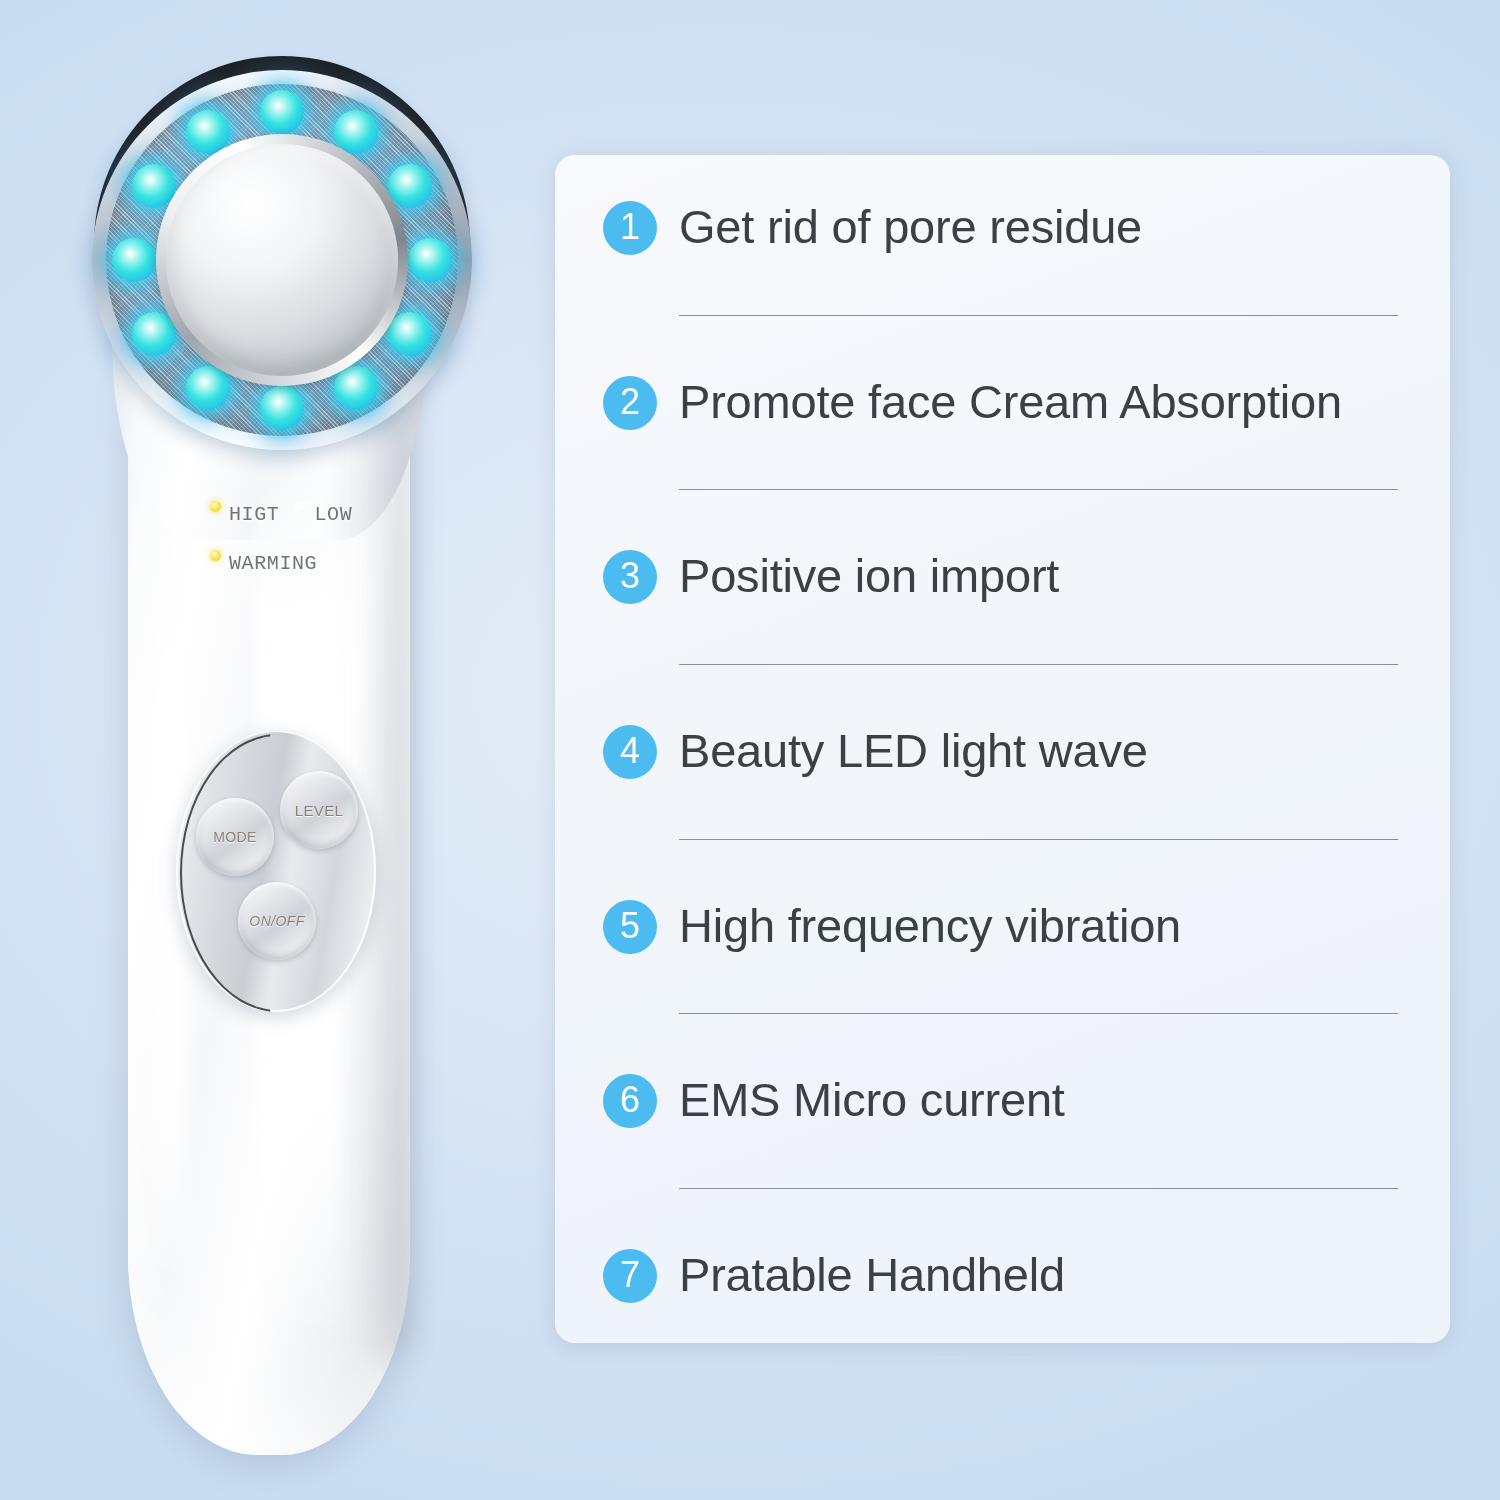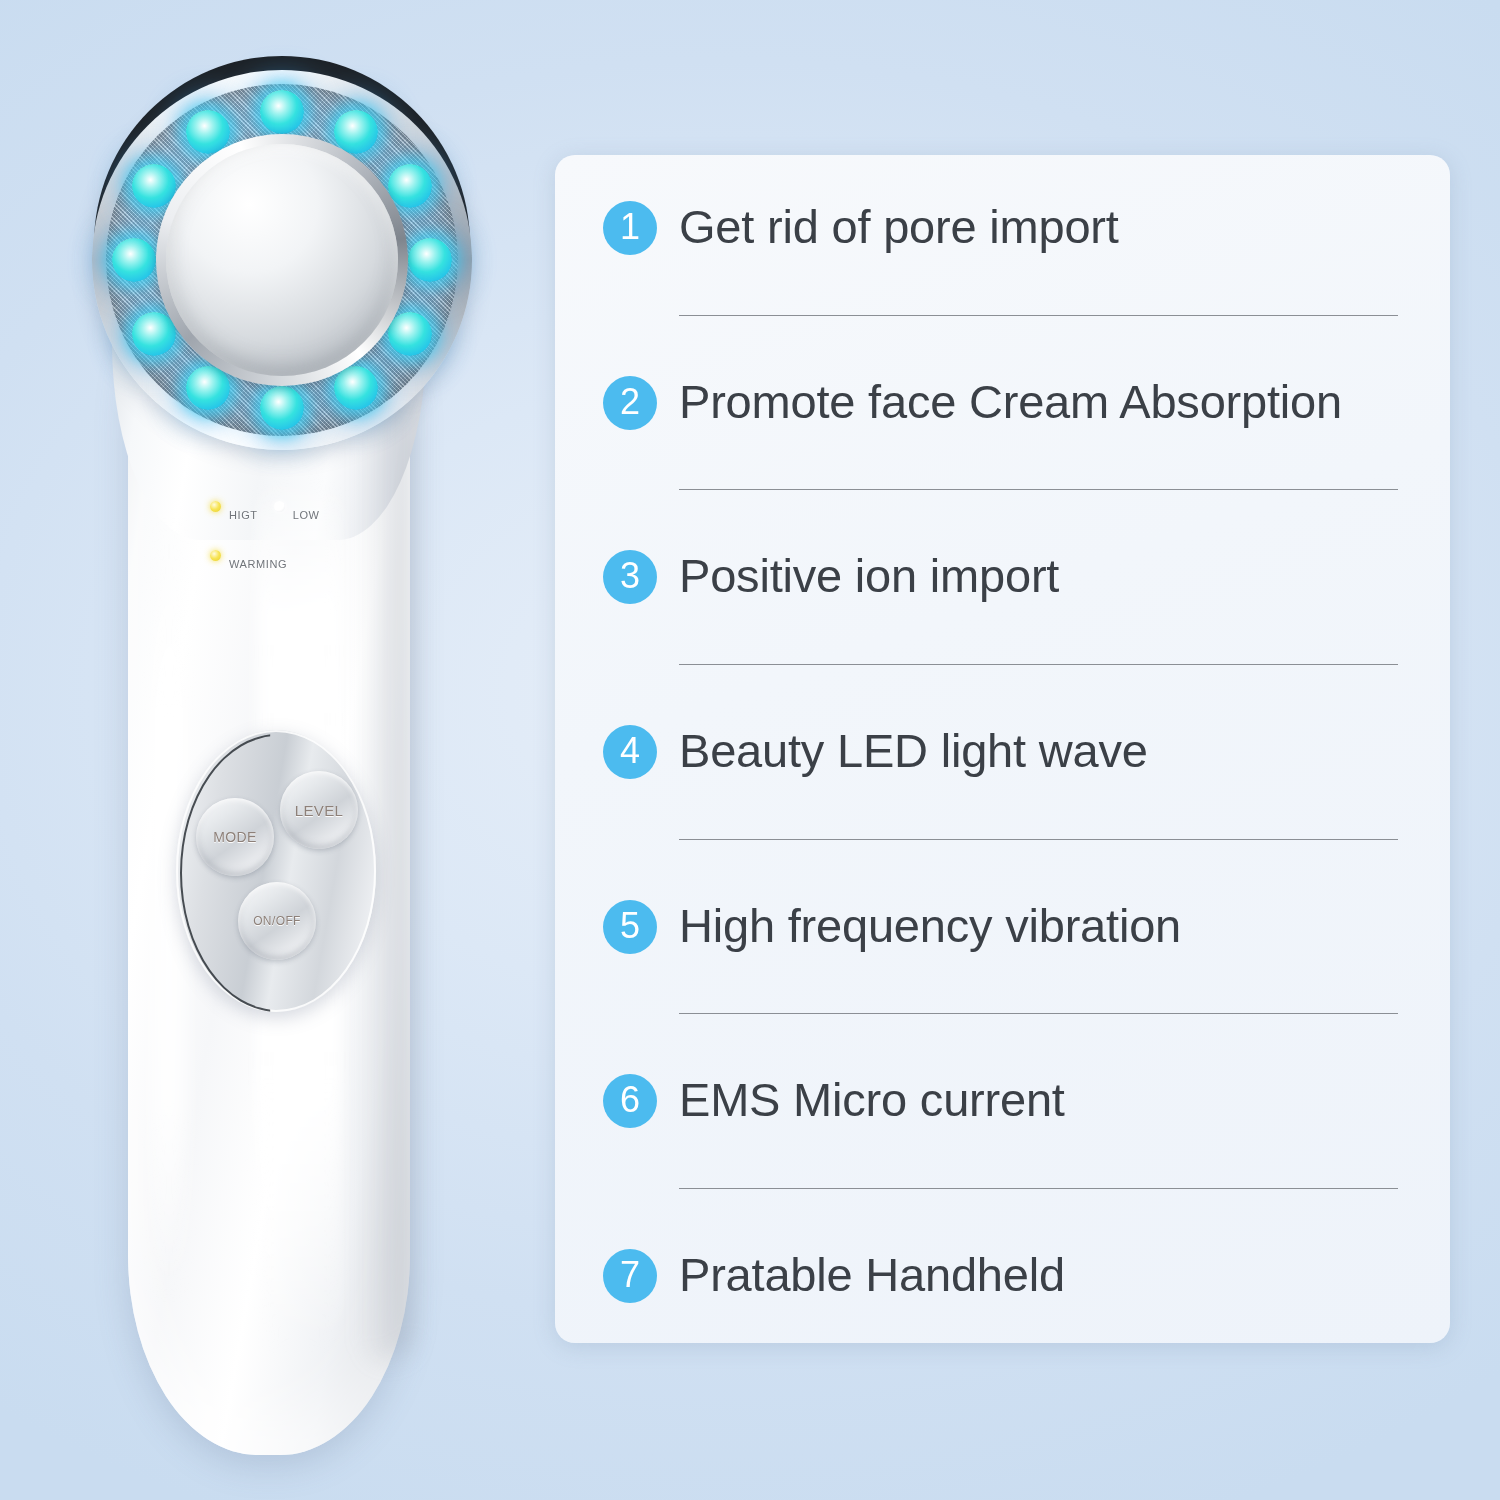--- a/index.html
+++ b/index.html
@@ -212,24 +212,24 @@
   }
   .ind-dot.yellow {
     background: radial-gradient(circle at 38% 34%, #fffbe0 0%, #f7e455 48%, #e8cf2a 100%);
     box-shadow: 0 0 6px rgba(245,220,60,0.85);
   }
   .ind-dot.white {
     background: radial-gradient(circle at 38% 34%, #ffffff 0%, #ffffff 55%, #e9ebee 100%);
     box-shadow: 0 0 6px rgba(255,255,255,0.95);
   }
   .ind-label {
-    font-size: 11px;
+    font-size: 20px;
     letter-spacing: 0.6px;
     color: #70747a;
-    font-family: Liberation Sans, sans-serif;
+    font-family: Liberation Mono, monospace;
     white-space: nowrap;
     text-shadow: 0 1px 0 rgba(255,255,255,0.7);
     margin-top: 16px;
   }
 
   
   .plate {
     position: absolute;
     left: 116px;
     top: 680px;
@@ -273,21 +273,21 @@
     letter-spacing: 0.4px;
     color: #8d8079;
     font-family: "Liberation Sans", sans-serif;
     text-shadow: 0 1px 0 rgba(255,255,255,0.9);
     white-space: nowrap;
   }
   .btn-mode { left: 20px; top: 68px; width: 78px; height: 78px; }
   .btn-level { left: 104px; top: 41px; width: 78px; height: 78px; }
   .btn-onoff { left: 62px; top: 152px; width: 78px; height: 78px; }
   .btn-mode span { font-size: 14px; }
-  .btn-onoff span { font-size: 12px; }
+  .btn-onoff span { font-size: 14px; font-style: italic; }
 
   
   #panel {
     position: absolute;
     left: 555px;
     top: 155px;
     width: 895px;
     height: 1188px;
     border-radius: 20px;
     background: linear-gradient(160deg, #f7f9fc 0%, #f2f6fb 40%, #eef3fa 100%);
@@ -408,21 +408,21 @@
         <span>ON/OFF</span>
       </div>
     </div>
 
   </div>
 
   <div id="panel">
     <div class="feature-list" id="feature-list">
         <div class="feature">
           <div class="feature-num">1</div>
-          <div class="feature-text">Get rid of pore import</div>
+          <div class="feature-text">Get rid of pore residue</div>
         </div>
         <div class="gap"></div>
         <div class="divider" style="background: rgb(139, 143, 149);"></div>
         <div class="gap"></div>
         <div class="feature">
           <div class="feature-num">2</div>
           <div class="feature-text">Promote face Cream Absorption</div>
         </div>
         <div class="gap"></div>
         <div class="divider" style="background: rgb(139, 143, 149);"></div>

